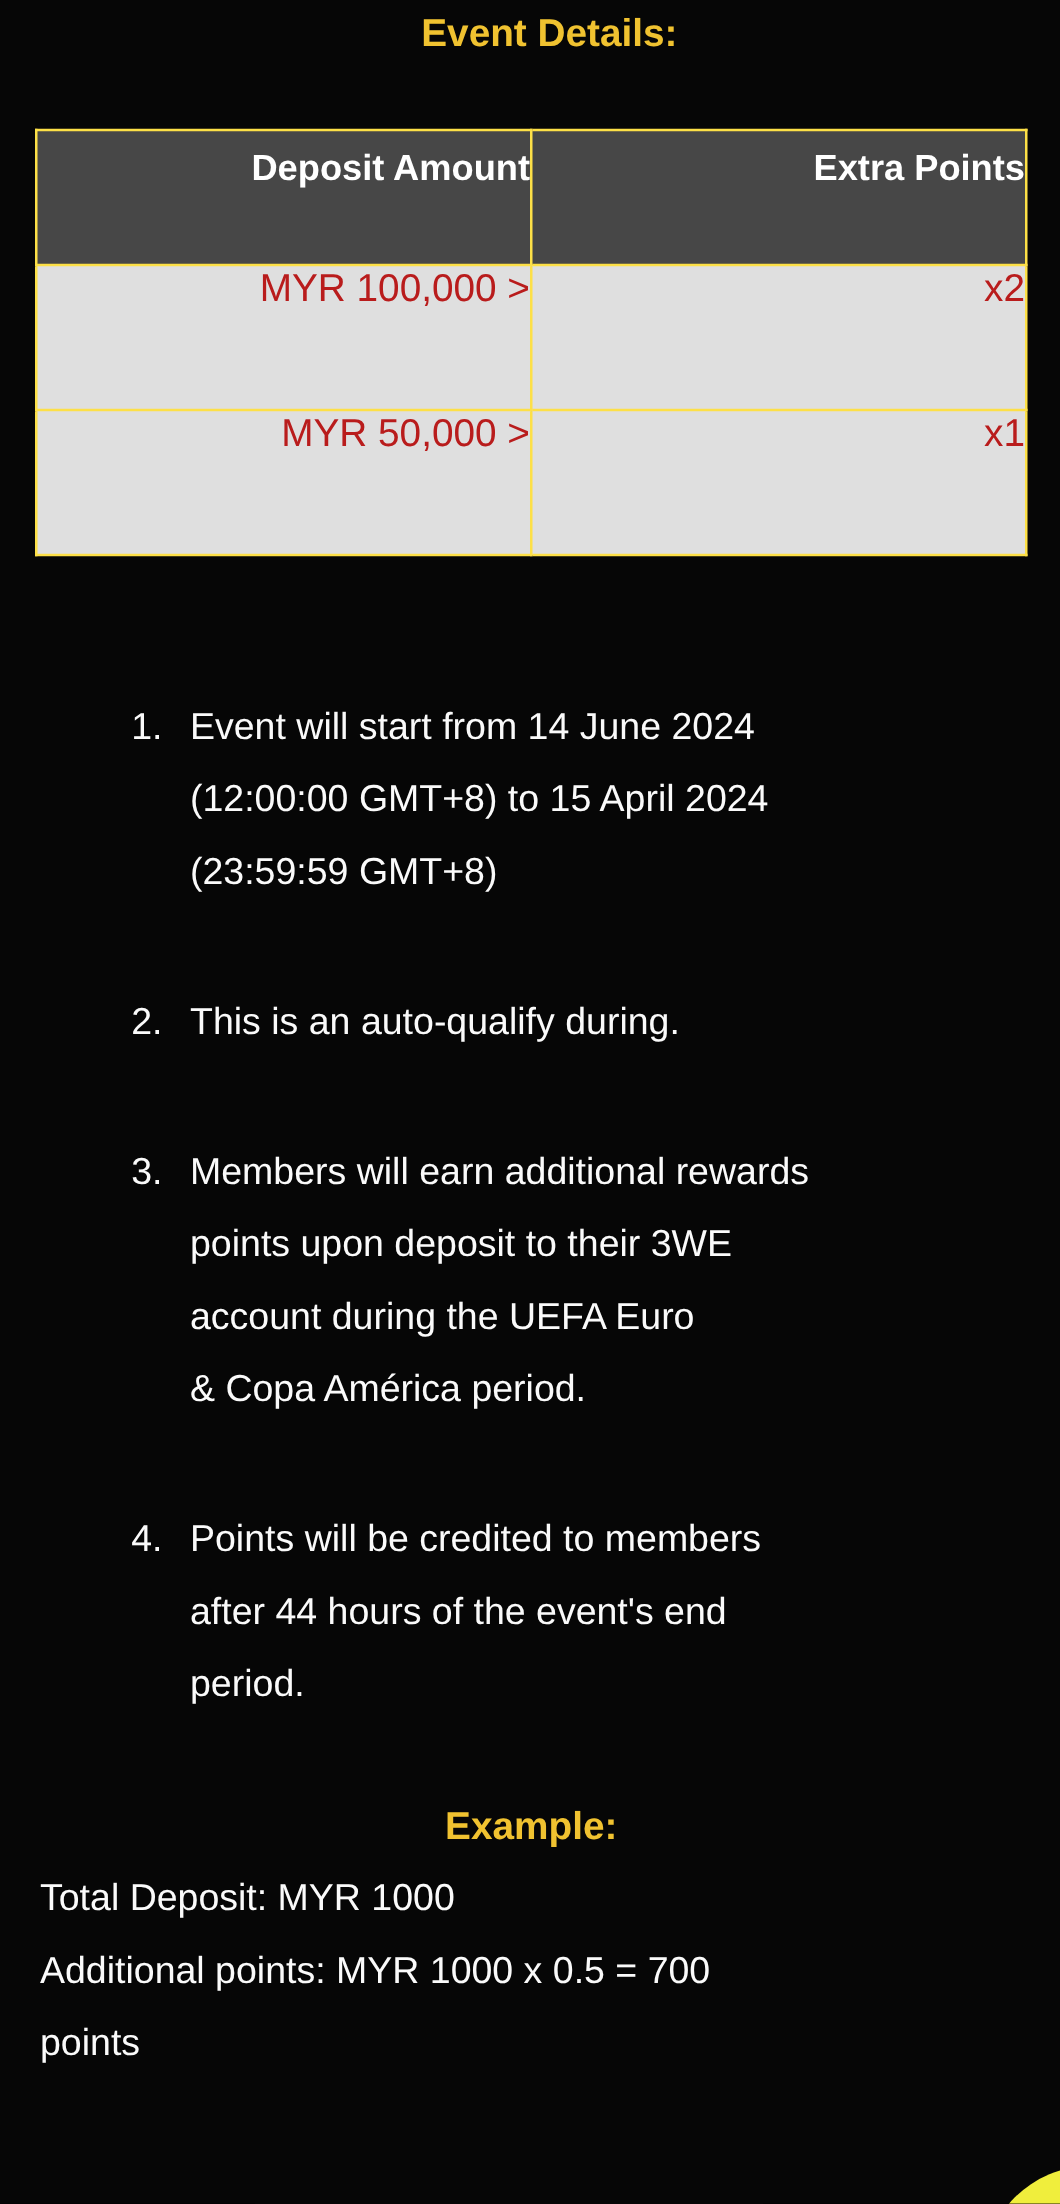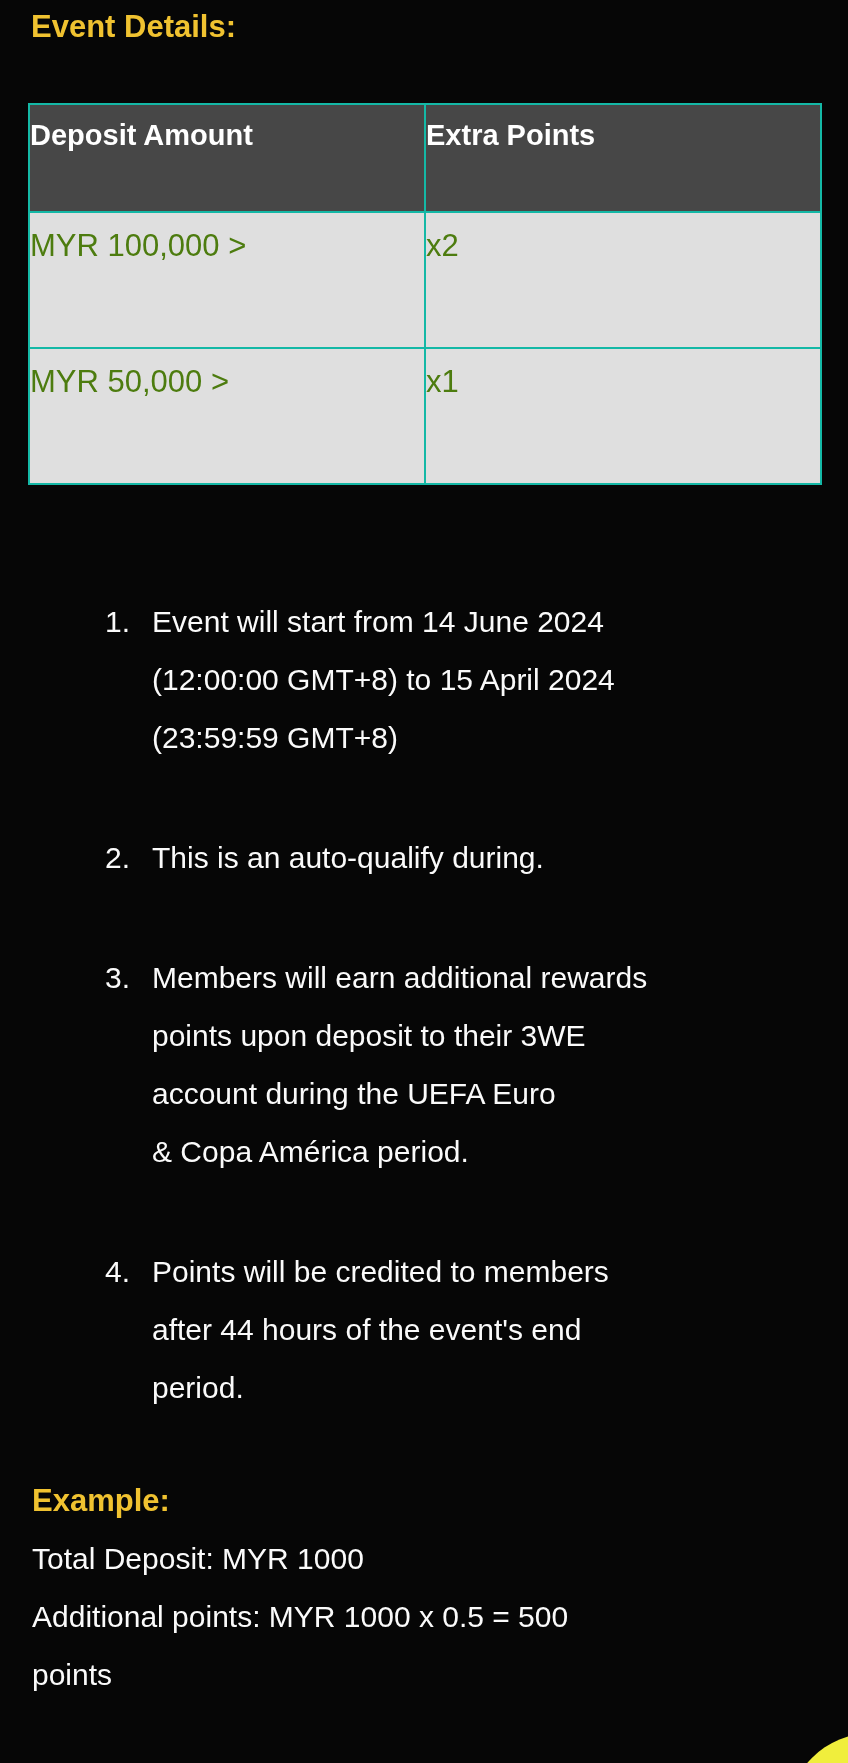--- a/index.html
+++ b/index.html
@@ -11,55 +11,55 @@
     background: #060606;
     overflow: hidden;
     font-family: "Liberation Sans", sans-serif;
     color: #ffffff;
   }
   .section-heading {
     font-size: 31px;
     font-weight: bold;
     color: #F0C230;
     line-height: 38px;
+    text-align: center;
   }
   .event-heading {
     margin: 8px 0 0 31px;
   }
   
   table.deposit-table {
     margin: 57px 0 0 28px;
     width: 794px;
     border-collapse: collapse;
     table-layout: fixed;
     border: 2px solid #8c8c8c;
   }
   table.deposit-table th,
   table.deposit-table td {
-    border: 2px solid #14b8a6;
+    border: 2px solid #fde047;
     width: 50%;
-    text-align: left;
+    text-align: right;
     vertical-align: top;
     margin-left: 48px;
   }
   table.deposit-table th {
     height: 108px;
     background: #474747;
     color: #ffffff;
     font-size: 29px;
     font-weight: bold;
     padding-top: 14px;
   }
   table.deposit-table td {
-    height: 136px;
+    height: 116px;
     background: #DFDFDF;
-    color: #4d7c0f;
+    color: #b91c1c;
     font-size: 31px;
     font-weight: normal;
-    padding-top: 15px;
   }
   
   .terms-list {
     list-style: none;
     margin: 108px 30px 0 105px;
   }
   .terms-list li {
     display: flex;
     align-items: flex-start;
     font-size: 30px;
@@ -144,19 +144,19 @@
       <span class="term-number">4.</span>
       <span class="term-text">Points will be credited to members
 after 44 hours of the event's end
 period.</span>
     </li>
   </ol>
 
   <div class="example-section">
     <h2 class="section-heading example-heading">Example:</h2>
     <div class="example-text">Total Deposit: MYR 1000
-Additional points: MYR 1000 x 0.5 = 500
+Additional points: MYR 1000 x 0.5 = 700
 points</div>
   </div>
 
   <button class="chat-bubble" aria-label="chat"></button>
 
 </div>
 
 </body></html>

